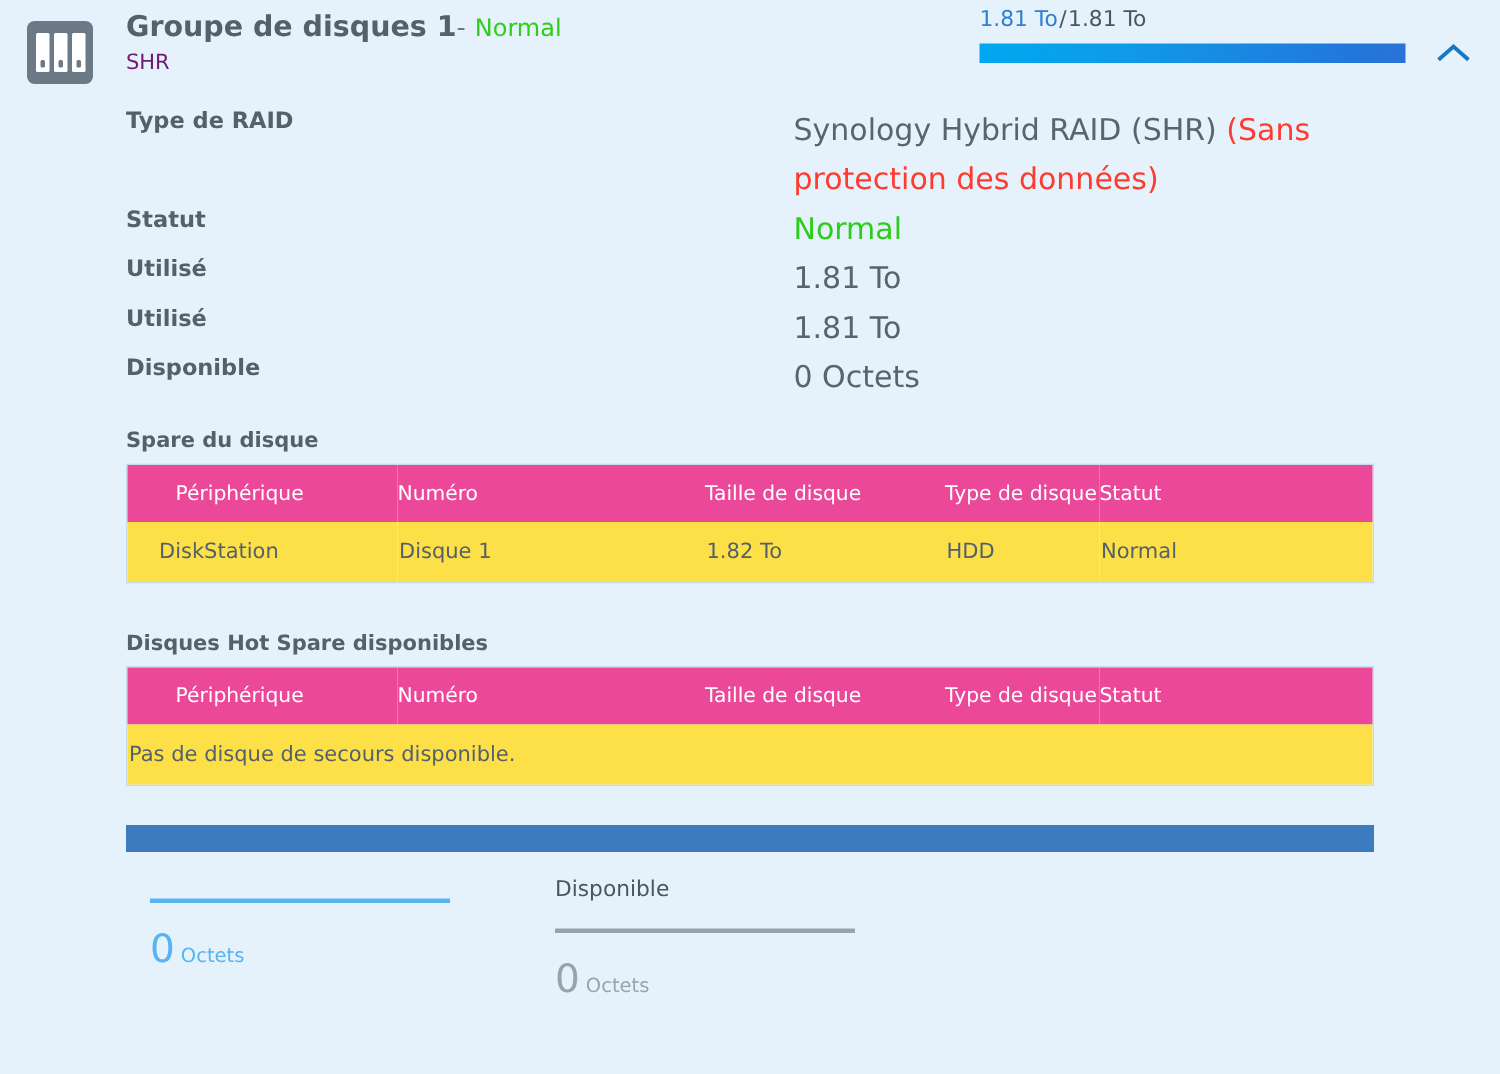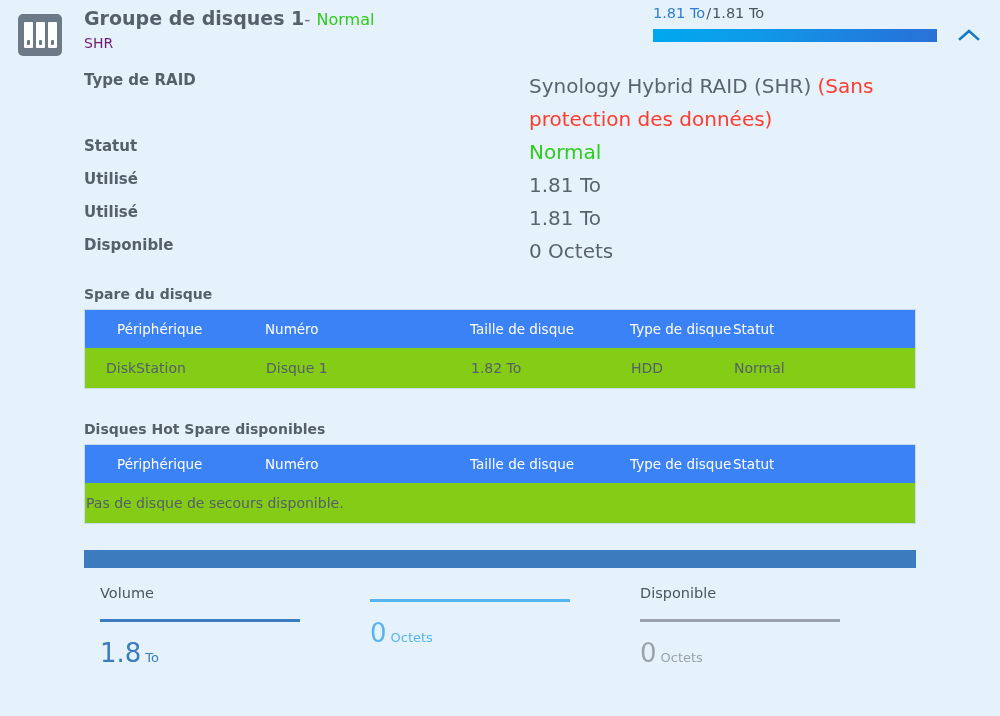--- a/index.html
+++ b/index.html
@@ -179,34 +179,34 @@
     width: 832px;
     border: 1px solid #c6dced;
     background: #ffffff;
   }
   table.dtbl {
     width: 100%;
     border-collapse: collapse;
     table-layout: fixed;
   }
   table.dtbl thead th {
-    background: #3b82f6;
+    background: #ec4899;
     color: #ffffff;
     font-size: 13.5px;
     font-weight: normal;
     text-align: left;
     height: 38px;
     padding: 0 0 0 0;
     vertical-align: middle;
   }
   table.dtbl tbody td {
     height: 40px;
     font-size: 14px;
     color: #54606b;
-    background: #84cc16;
+    background: #fde047;
     vertical-align: middle;
   }
   .col-dev   { width: 180px; padding-left: 21px !important; }
   .col-num   { width: 205px; }
   .col-size  { width: 160px; }
   .col-type  { width: 103px; }
   .col-stat  { width: auto; }
   th.col-dev { padding-left: 32px !important; }
   th.col-num { padding-left: 0px; }
 
@@ -382,27 +382,20 @@
   </div>
 
   <div class="alloc">
 
     <div class="alloc-bar">
       <div class="alloc-seg r-volume" style="width:100%"></div>
     </div>
 
     <div class="legend">
 
-      <div class="legend-col">
-        <div class="legend-label">Volume</div>
-        <div class="legend-rule r-volume"></div>
-        <div class="legend-value">
-          <span class="legend-num c-volume">1.8</span><span class="legend-unit c-volume">To</span>
-        </div>
-      </div>
 
       <div class="legend-col">
         <div class="legend-rule r-lun"></div>
         <div class="legend-value">
           <span class="legend-num c-lun">0</span><span class="legend-unit c-lun">Octets</span>
         </div>
       </div>
 
       <div class="legend-col">
         <div class="legend-label">Disponible</div>

